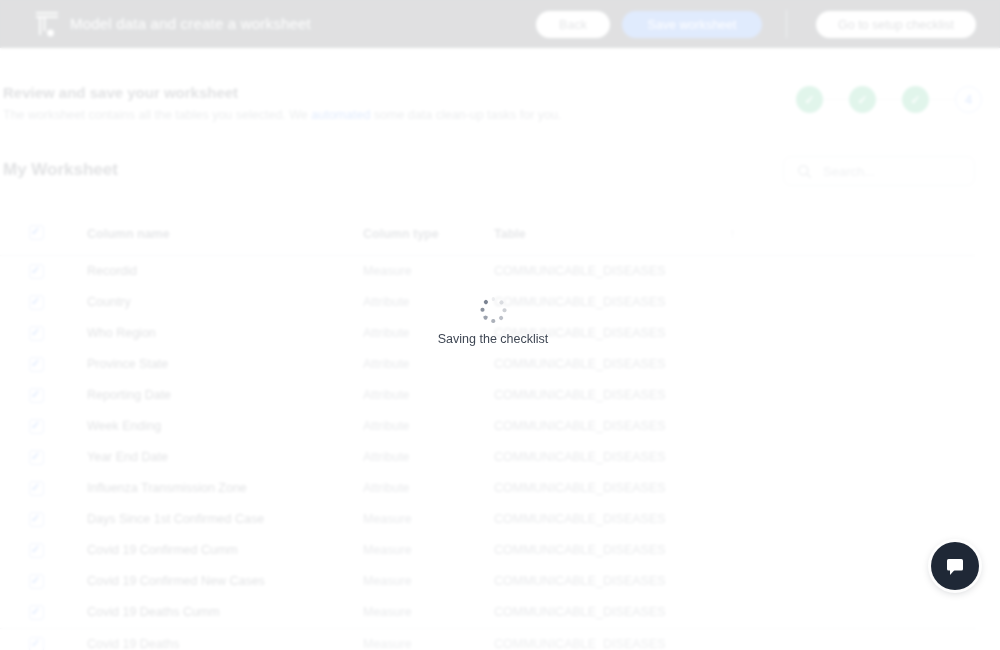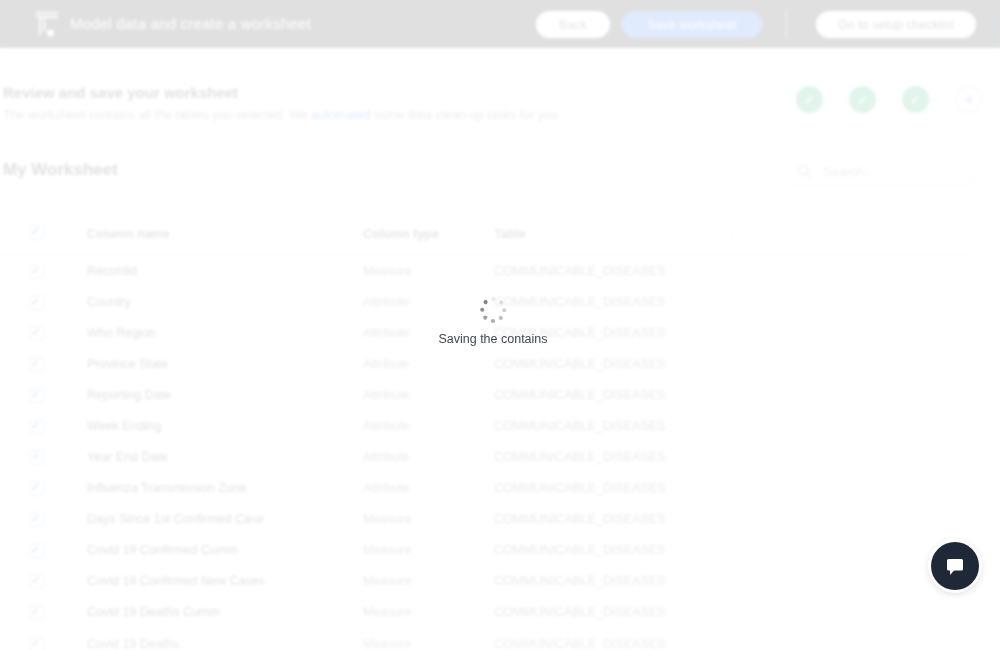--- a/index.html
+++ b/index.html
@@ -227,21 +227,21 @@
     <div class="spinner">
         <i style="transform: rotate(0deg); opacity: 0.12;"></i>
         <i style="transform: rotate(45deg); opacity: 0.23;"></i>
         <i style="transform: rotate(90deg); opacity: 0.34;"></i>
         <i style="transform: rotate(135deg); opacity: 0.45;"></i>
         <i style="transform: rotate(180deg); opacity: 0.56;"></i>
         <i style="transform: rotate(225deg); opacity: 0.67;"></i>
         <i style="transform: rotate(270deg); opacity: 0.78;"></i>
         <i style="transform: rotate(315deg); opacity: 0.89;"></i>
       </div>
-    <div class="saving-msg">Saving the contains</div>
+    <div class="saving-msg">Saving the checklist</div>
   </div>
 
   <div class="chat-fab">
     <svg width="22" height="21" viewBox="0 0 22 21">
       <rect x="3" y="3" width="16" height="11.5" rx="1.6" fill="#ffffff"></rect>
       <path d="M6 14 L6 19 L10.5 14 Z" fill="#ffffff"></path>
     </svg>
   </div>
 
 </div>

